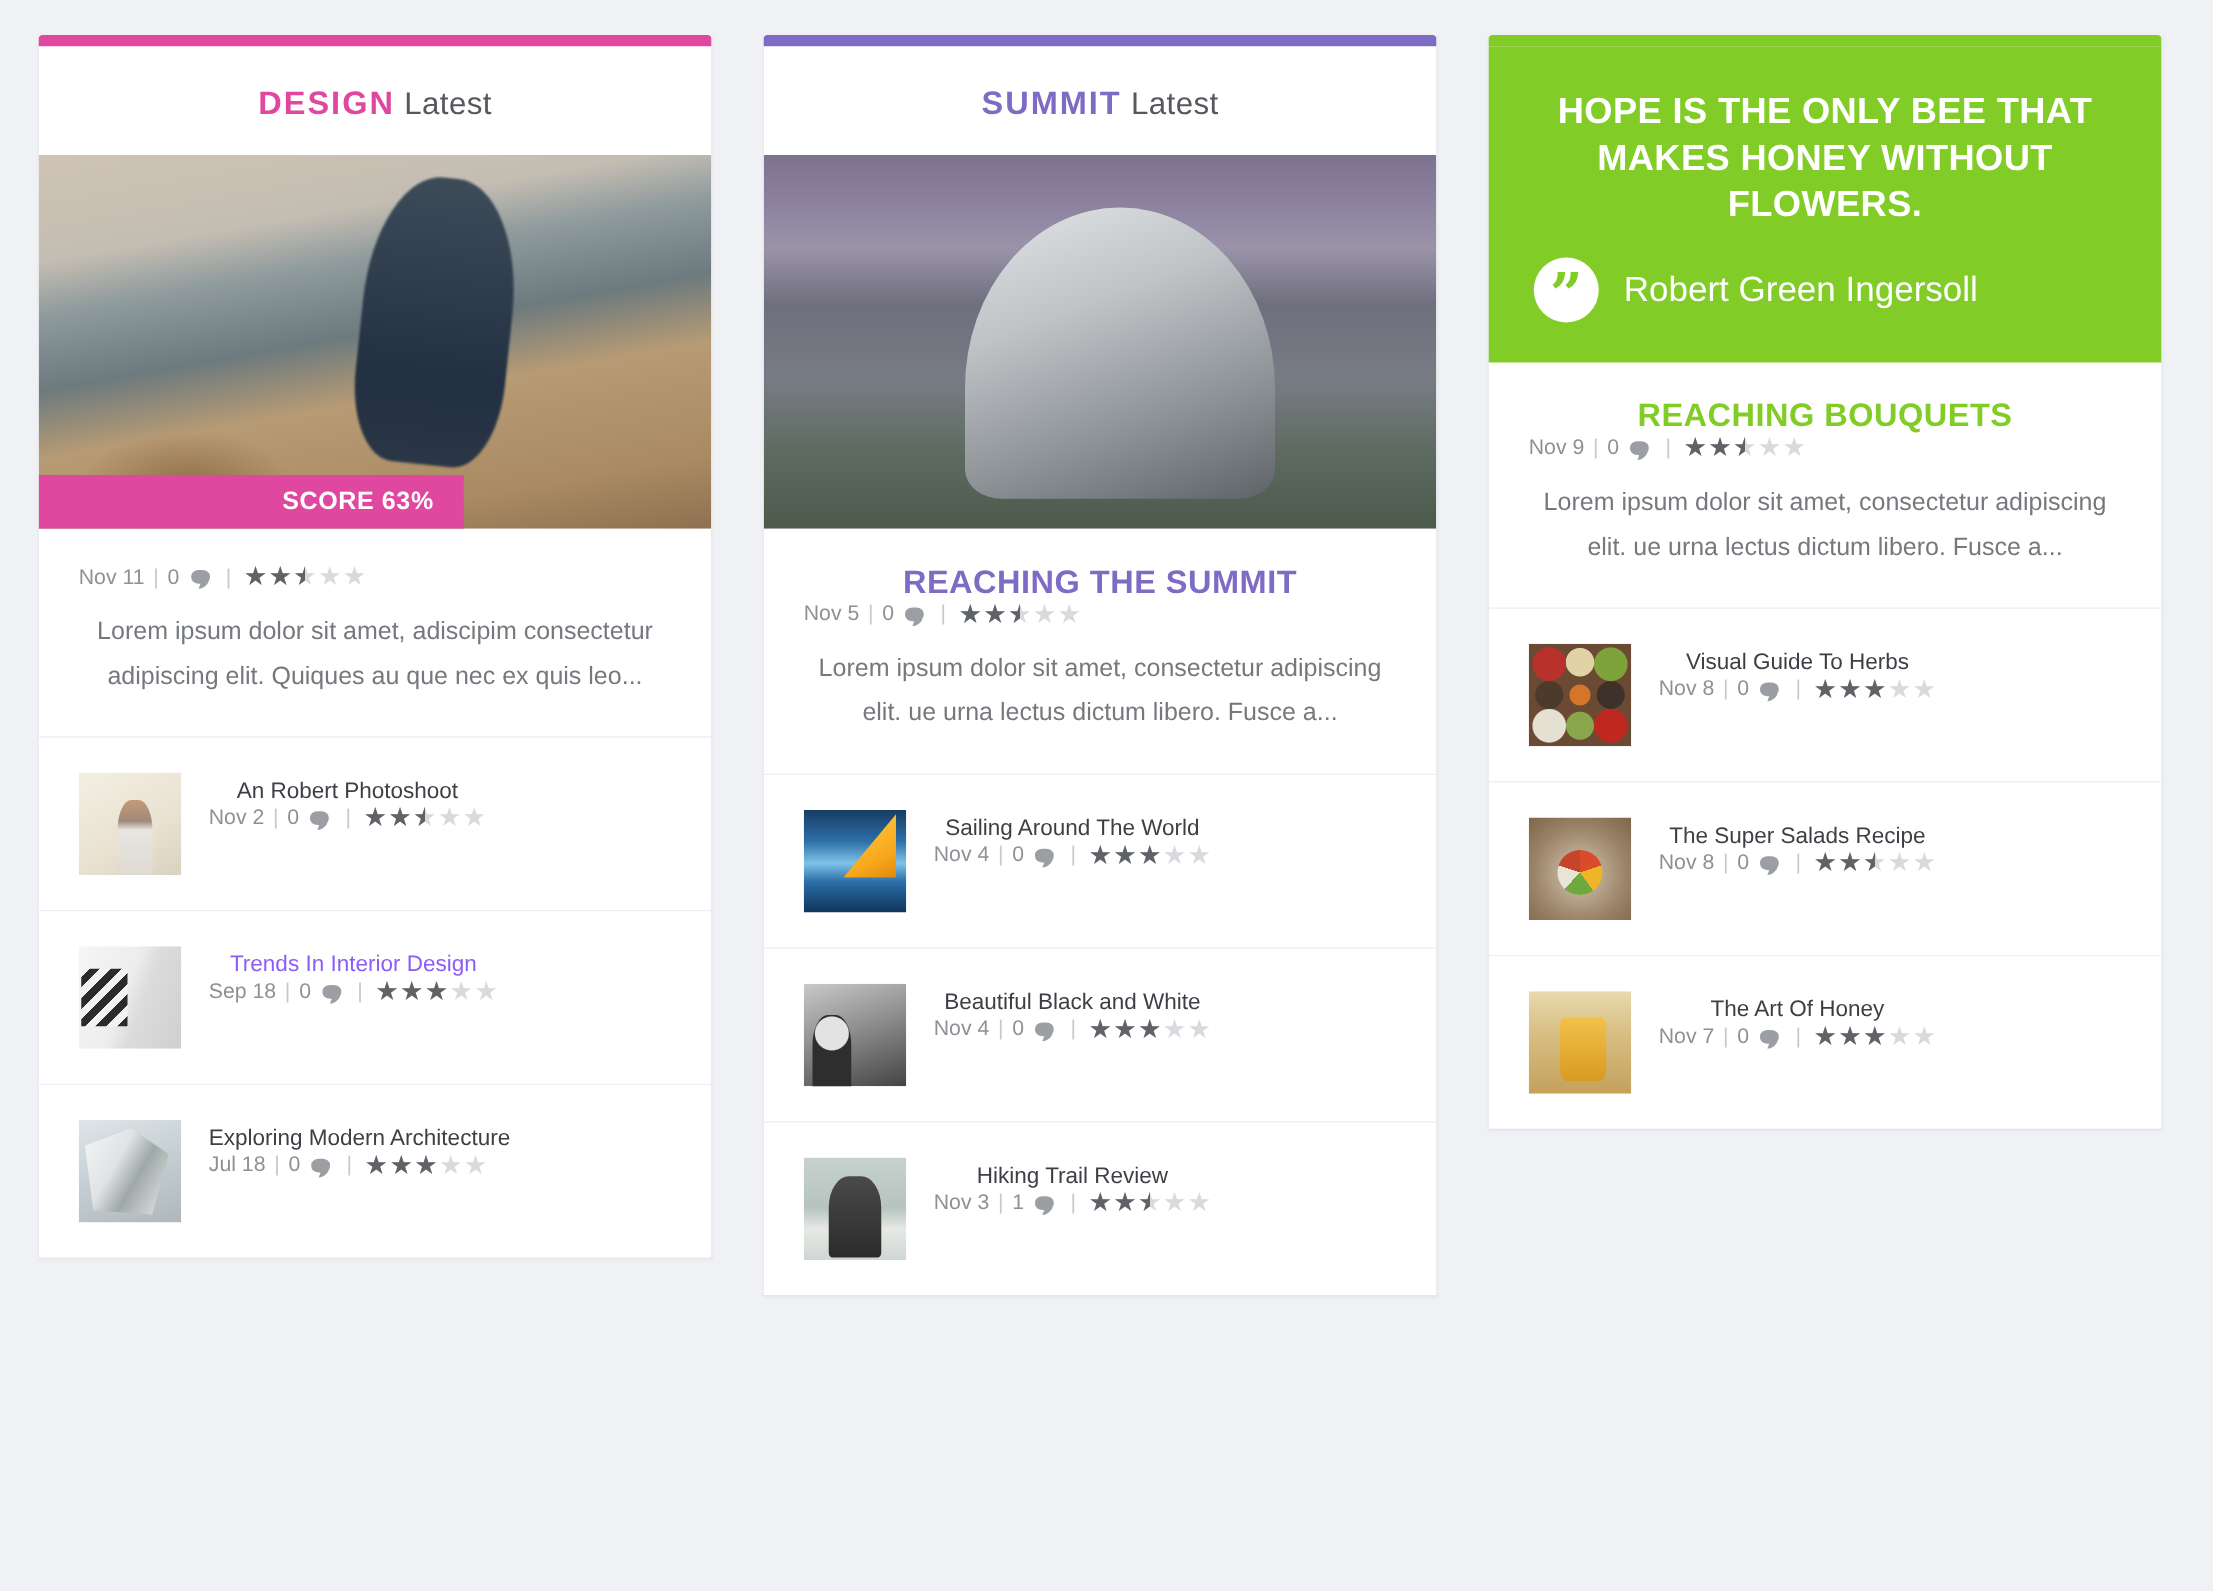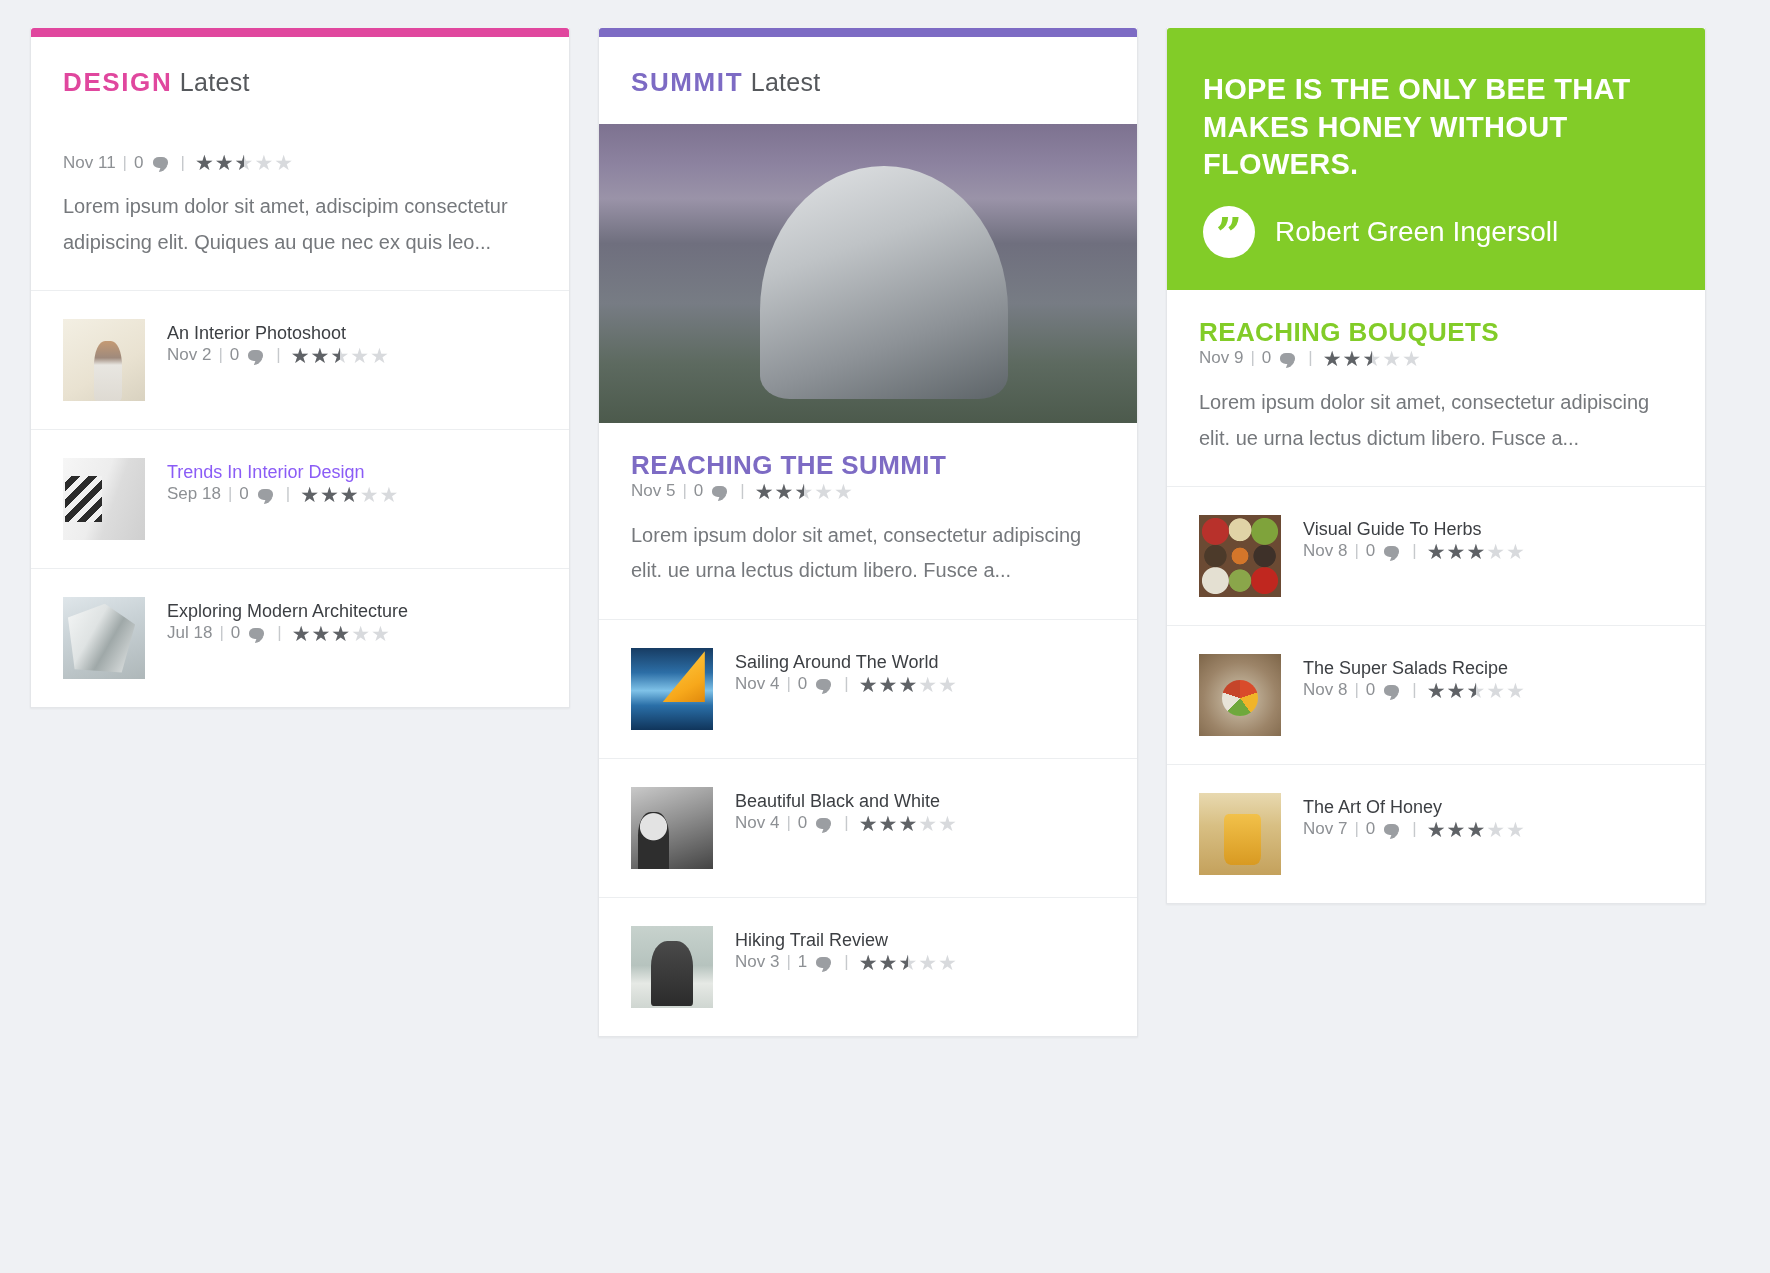--- a/index.html
+++ b/index.html
@@ -4,23 +4,24 @@
 <style>
   * { box-sizing: border-box; margin: 0; padding: 0; }
   html, body {
     width: 1770px; height: 1273px;
     background: #eff1f4;
     font-family: "Liberation Sans", sans-serif;
     overflow: hidden;
   }
   .board {
     display: flex;
-    gap: 28px;
+    gap: 40px;
     padding: 28px 30px 30px 30px;
     align-items: flex-start;
+    text-align: center;
   }
   .card {
     width: 540px;
     background: #ffffff;
     border: 1px solid #e4e6e9;
     border-top: none;
     box-shadow: 0 1px 2px rgba(0,0,0,0.05);
     position: relative;
   }
   .card-topbar { height: 9px; width: 100%; border-radius: 3px 3px 0 0; }
@@ -244,39 +245,45 @@
     border-radius: 12% 12% 18% 18%;
   }
 </style>
 </head>
 <body>
 
 <div class="board">
     <div class="card">
       <div class="card-topbar" style="background: rgb(224, 71, 158);"></div>
       <div class="card-head"><span class="cat-name" style="color: rgb(224, 71, 158);">DESIGN</span> <span class="cat-sub">Latest</span></div>
+      <div class="hero">
+        <div class="hero-img">
+          <div class="img-dock"></div>
+        </div>
+        <div class="score-badge" style="background: rgb(224, 71, 158);">SCORE 63%</div>
+      </div>
       <div class="feat-body"><div class="meta ">
           <span>Nov 11</span>
           <span class="sep">|</span>
           <span>0</span>
           <span class="bubble"></span>
           <span class="sep" style="margin-left: 6px;">|</span>
           <span class="stars">
             <span class="star">★<span class="fill" style="width: 100%;">★</span></span>
             <span class="star">★<span class="fill" style="width: 100%;">★</span></span>
             <span class="star">★<span class="fill" style="width: 50%;">★</span></span>
             <span class="star">★</span>
             <span class="star">★</span>
           </span>
         </div><p class="excerpt">Lorem ipsum dolor sit amet, adiscipim consectetur adipiscing elit. Quiques au que nec ex quis leo...</p></div>
       <div class="list-item">
         <div class="thumb">
           <div class="img-portrait"></div>
         </div>
-        <div class="li-body"><a class="li-title" href="#" style="color: rgb(60, 63, 67); text-decoration: none;">An Interior Photoshoot</a><div class="meta li-meta">
+        <div class="li-body"><a class="li-title" href="#" style="color: rgb(60, 63, 67); text-decoration: none;">An Robert Photoshoot</a><div class="meta li-meta">
             <span>Nov 2</span>
             <span class="sep">|</span>
             <span>0</span>
             <span class="bubble"></span>
             <span class="sep" style="margin-left: 6px;">|</span>
             <span class="stars">
               <span class="star">★<span class="fill" style="width: 100%;">★</span></span>
               <span class="star">★<span class="fill" style="width: 100%;">★</span></span>
               <span class="star">★<span class="fill" style="width: 50%;">★</span></span>
               <span class="star">★</span>

